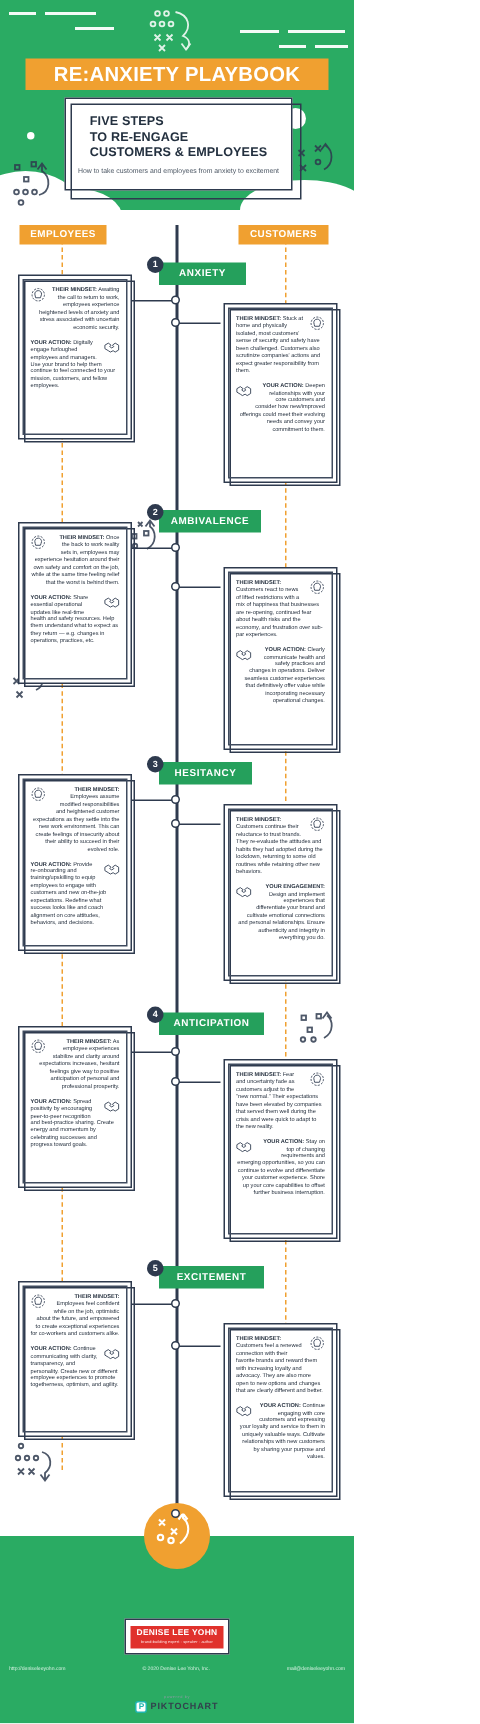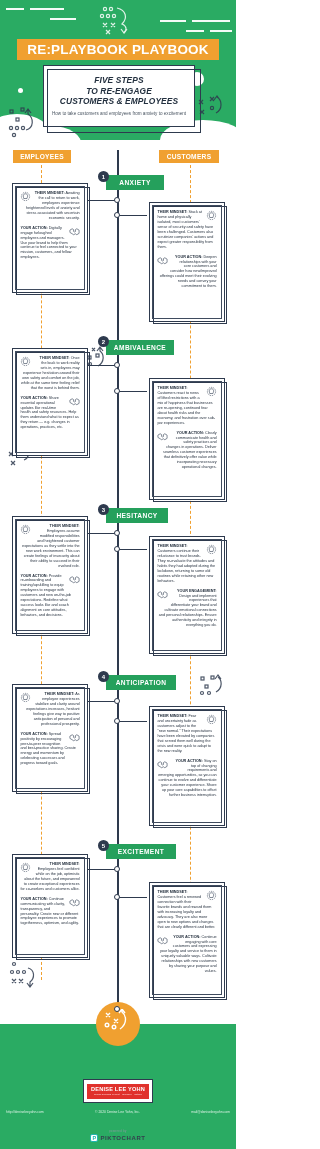--- a/index.html
+++ b/index.html
@@ -70,21 +70,21 @@
     align-items: center; justify-content: center;
     z-index: 4;
   }
   .subtitle-card::before {
     content: ""; position: absolute;
     left: 3px; top: 3px; width: 152px; height: 62px;
     border: 1.6px solid #2e3a4e; z-index: -1;
   }
   .subtitle-card h1 {
     font-size: 8.4px; line-height: 10.6px; font-weight: bold;
-    color: #23303f; text-align: center; letter-spacing: .1px; font-style: italic;
+    color: #23303f; letter-spacing: .1px;
   }
   .subtitle-card p {
     margin-top: 4px;
     font-size: 4.6px; line-height: 6.2px;
     color: #4b5663; text-align: center;
   }
 
   
   .body-area { position: absolute; left: 0; top: 150px; width: 236px; height: 874px; background: #ffffff; }
 
@@ -268,21 +268,21 @@
 
     <svg class="doodle" style="left:196px; top:94px;" width="30" height="26" viewBox="0 0 30 26">
       <g fill="none" stroke="#2e3a4e" stroke-width="1.2">
         <path d="M3 6 l4 4 M7 6 l-4 4 M14 3 l4 4 M18 3 l-4 4 M4 16 l4 4 M8 16 l-4 4"></path>
         <circle cx="16" cy="14" r="1.6"></circle>
         <path d="M20 19 C27 15 26 6 21 3 M18 6 l3 -4 l3 4"></path>
       </g>
     </svg>
 
     <div class="title-band">
-      <span>RE:PLAYBOOK PLAYBOOK</span>
+      <span>RE:ANXIETY PLAYBOOK</span>
     </div>
 
     <div class="hero-bottom"></div>
   </div>
 
   <div class="subtitle-card">
     <h1>
       <span>FIVE STEPS</span><br>
       <span>TO RE-ENGAGE</span><br>
       <span>CUSTOMERS &amp; EMPLOYEES</span>

